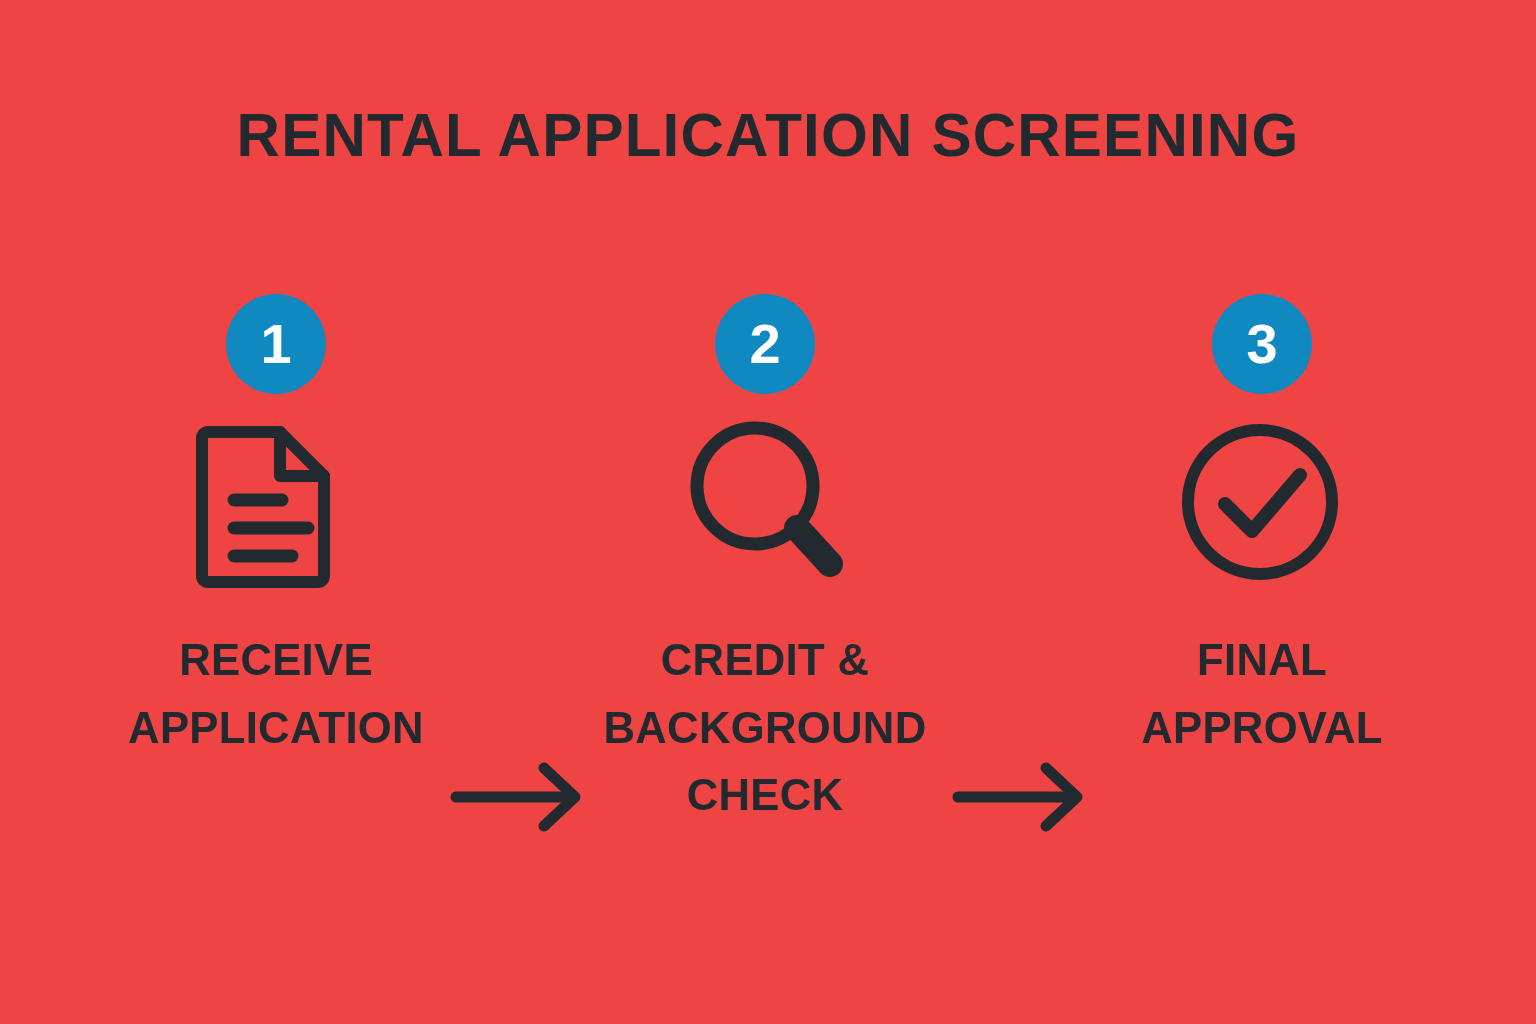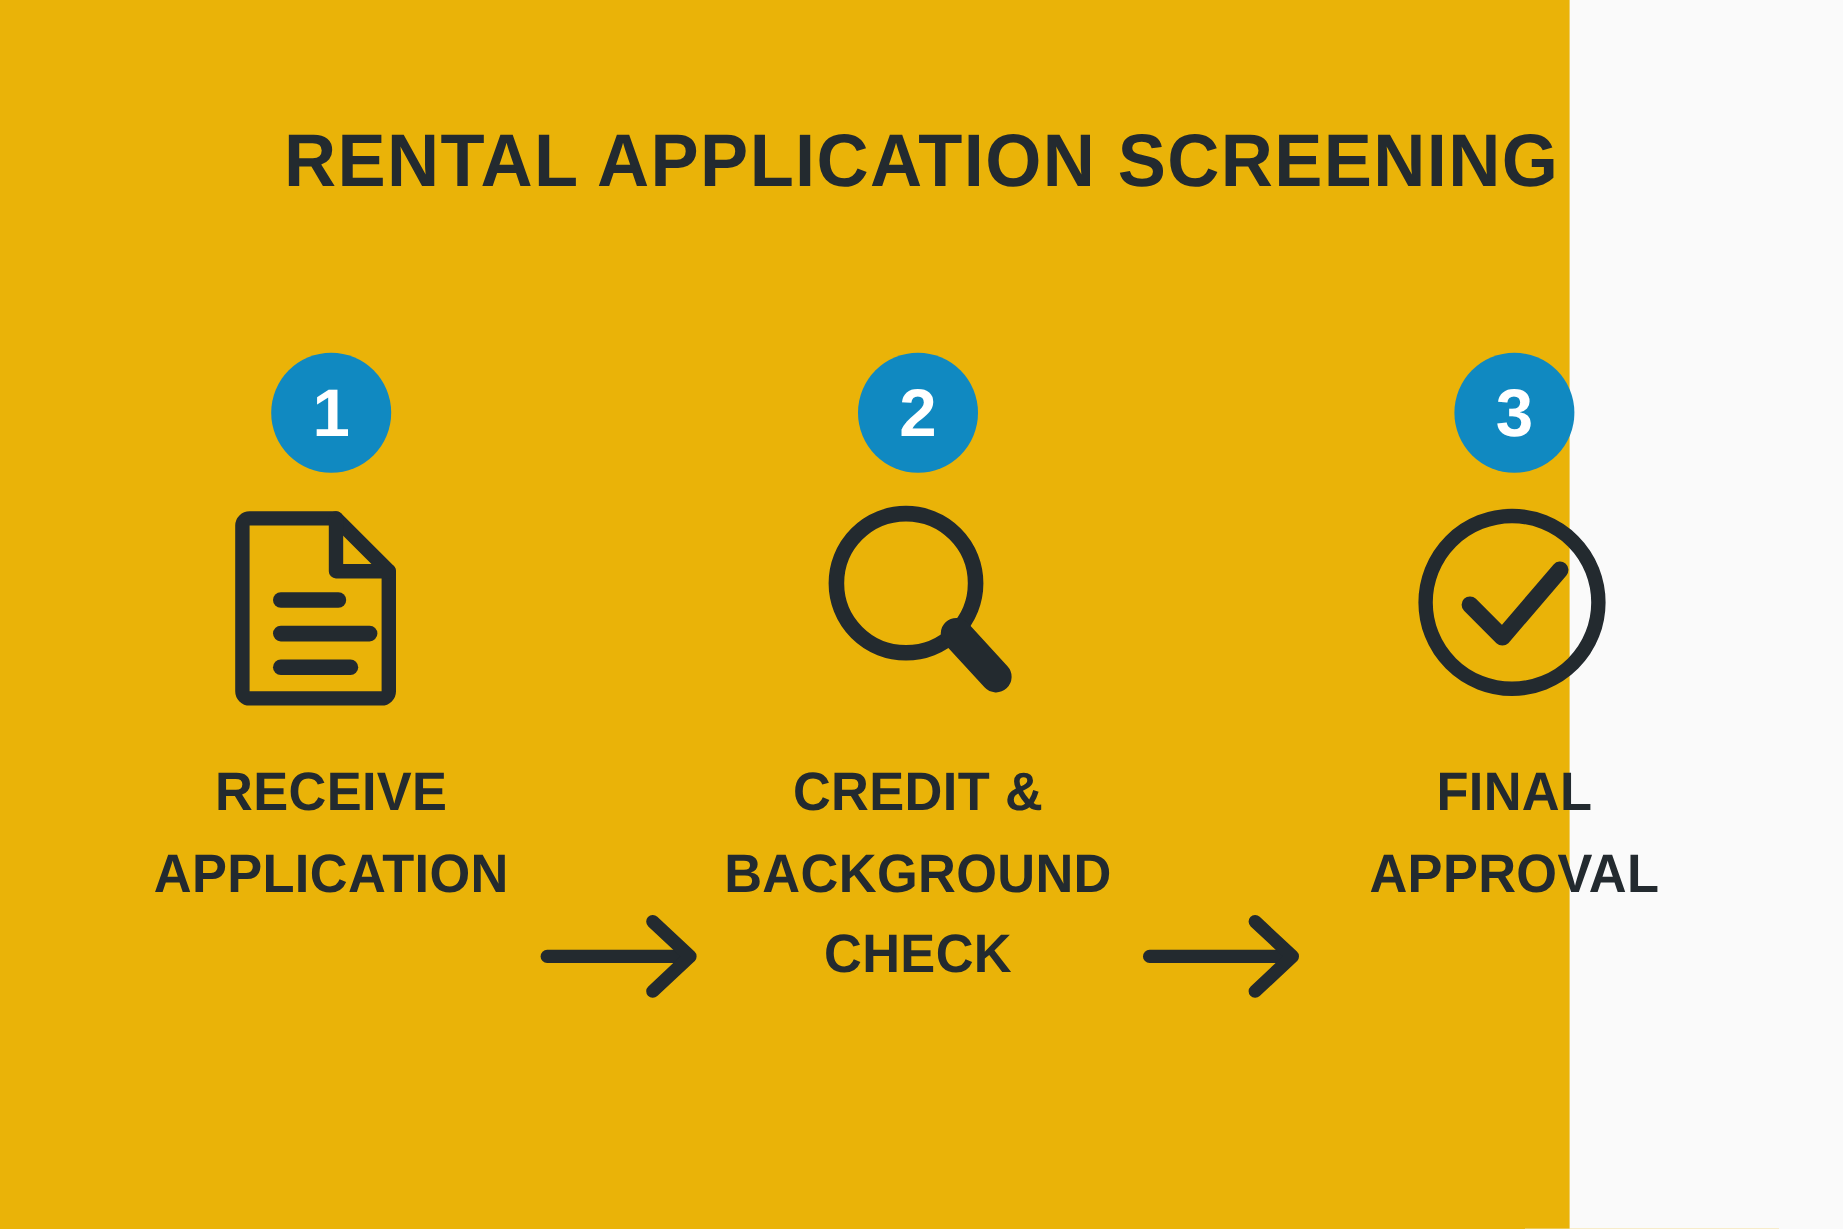--- a/index.html
+++ b/index.html
@@ -10,23 +10,23 @@
     width: 1536px;
     height: 1024px;
     background: #fafafa;
     font-family: "Liberation Sans", sans-serif;
     overflow: hidden;
     position: relative;
   }
 
   #canvas {
     position: relative;
-    width: 1308px;
+    width: 1536px;
     height: 1024px;
-    background: #eab308;
+    background: #ef4444;
   }
 
   
   .page-title {
     position: absolute;
     top: 104px;
     left: 0;
     width: 1536px;
     text-align: center;
     font-family: "Liberation Sans", sans-serif;

